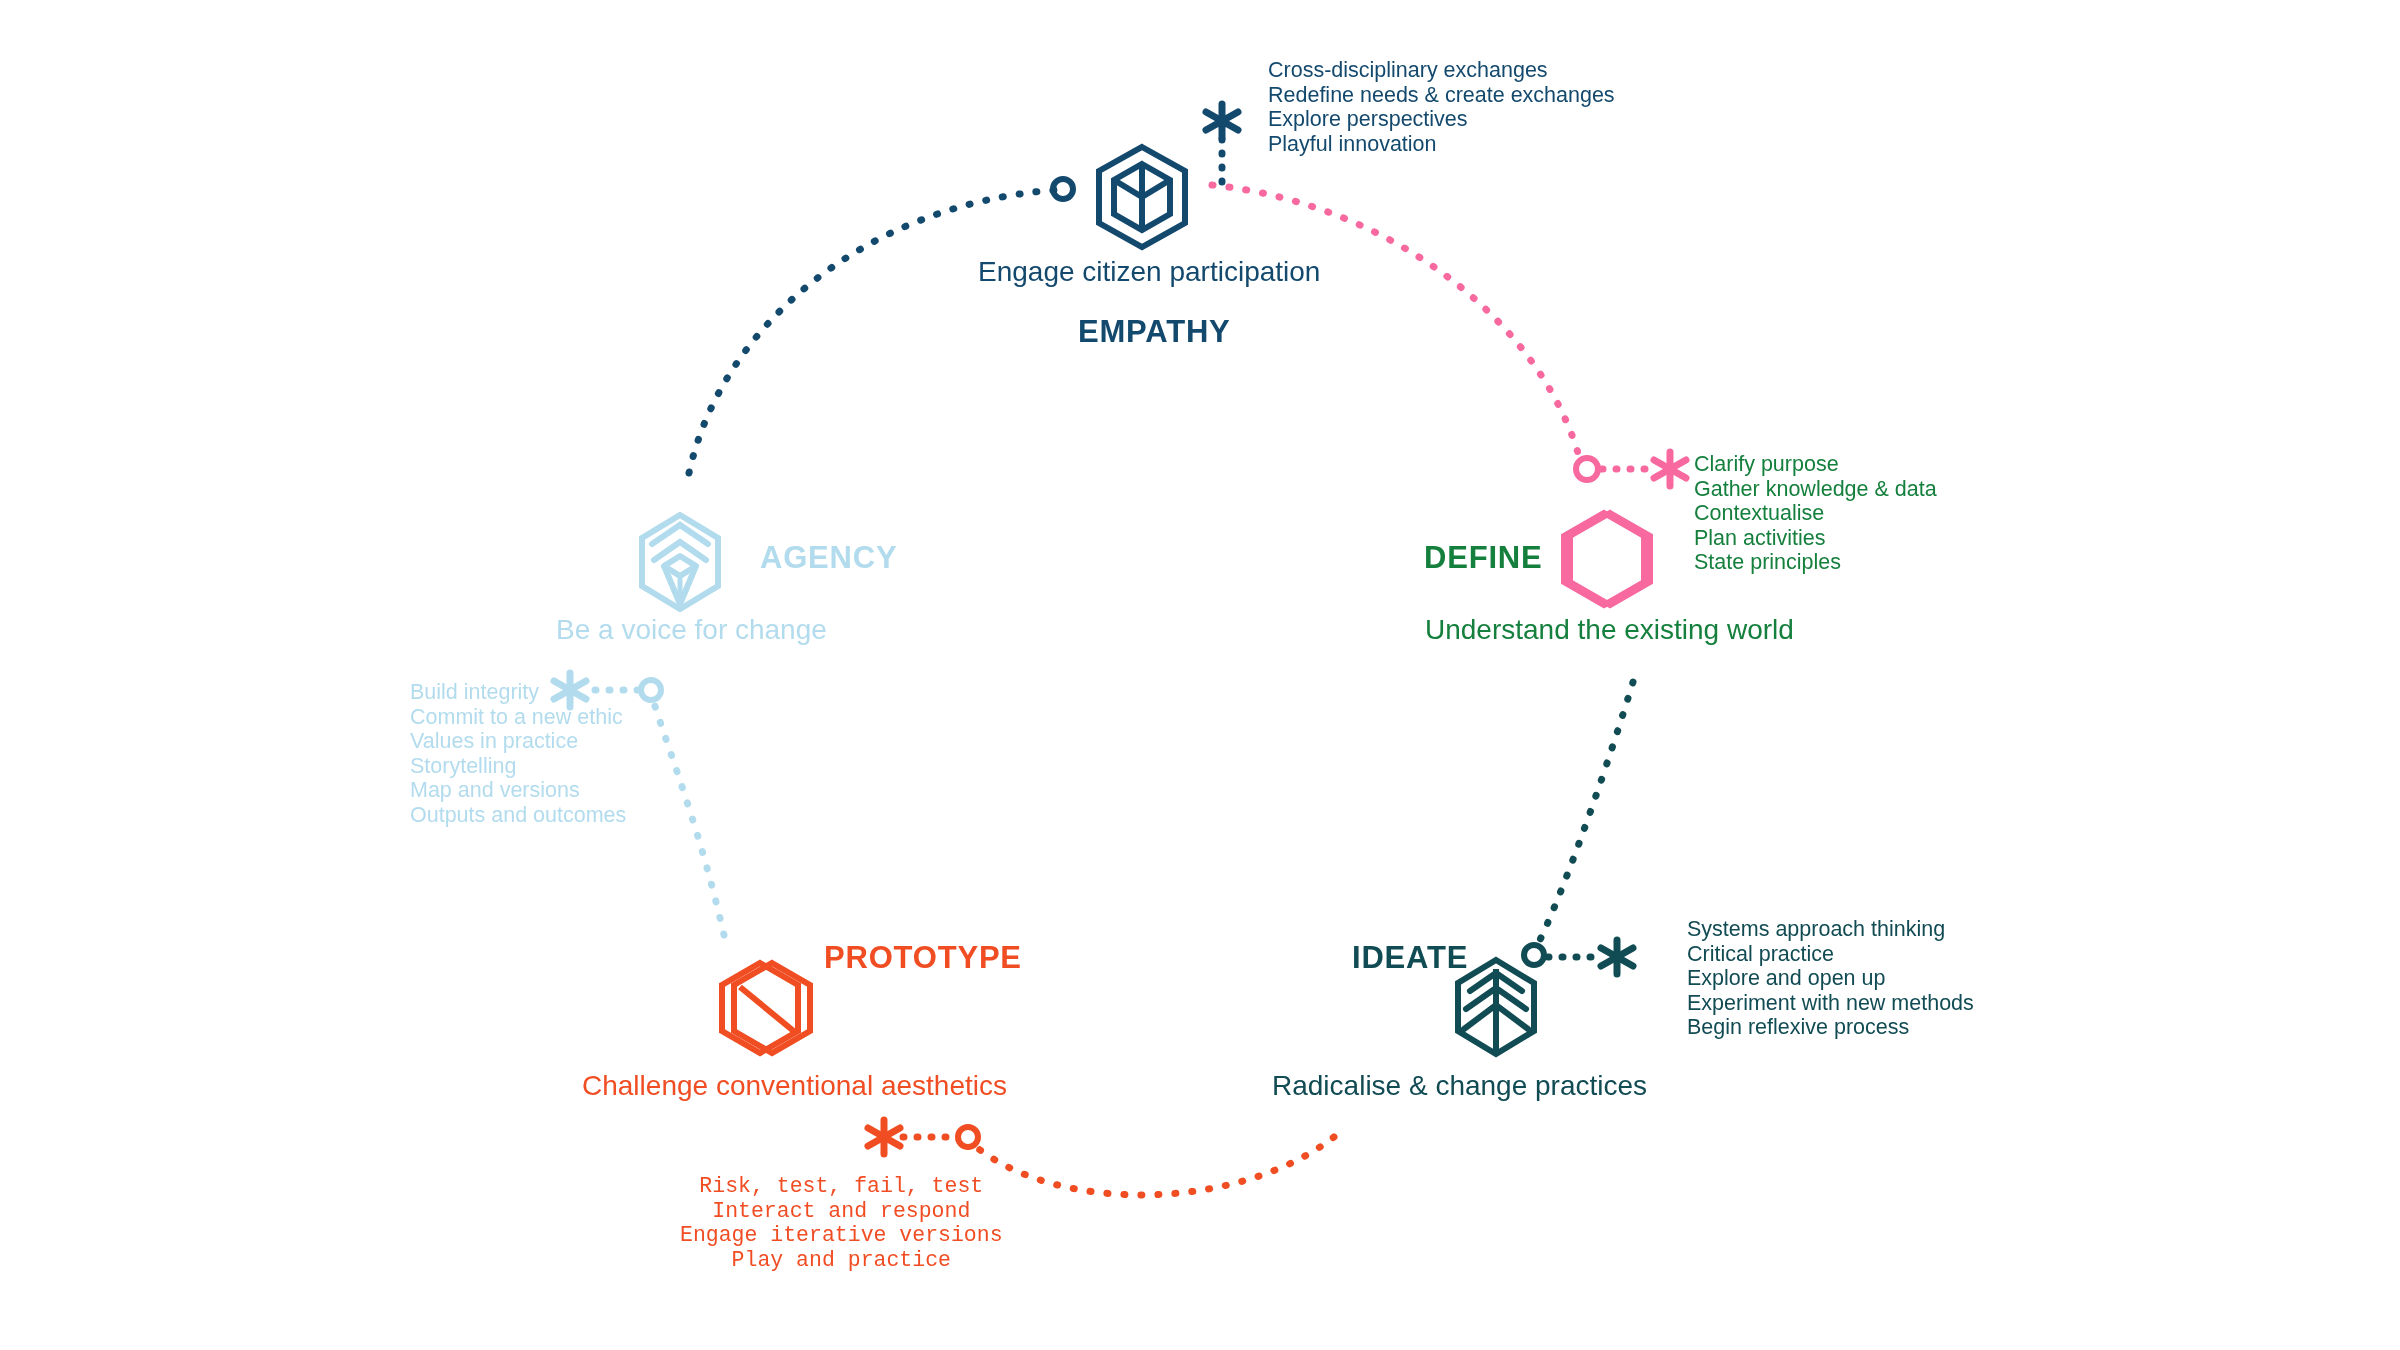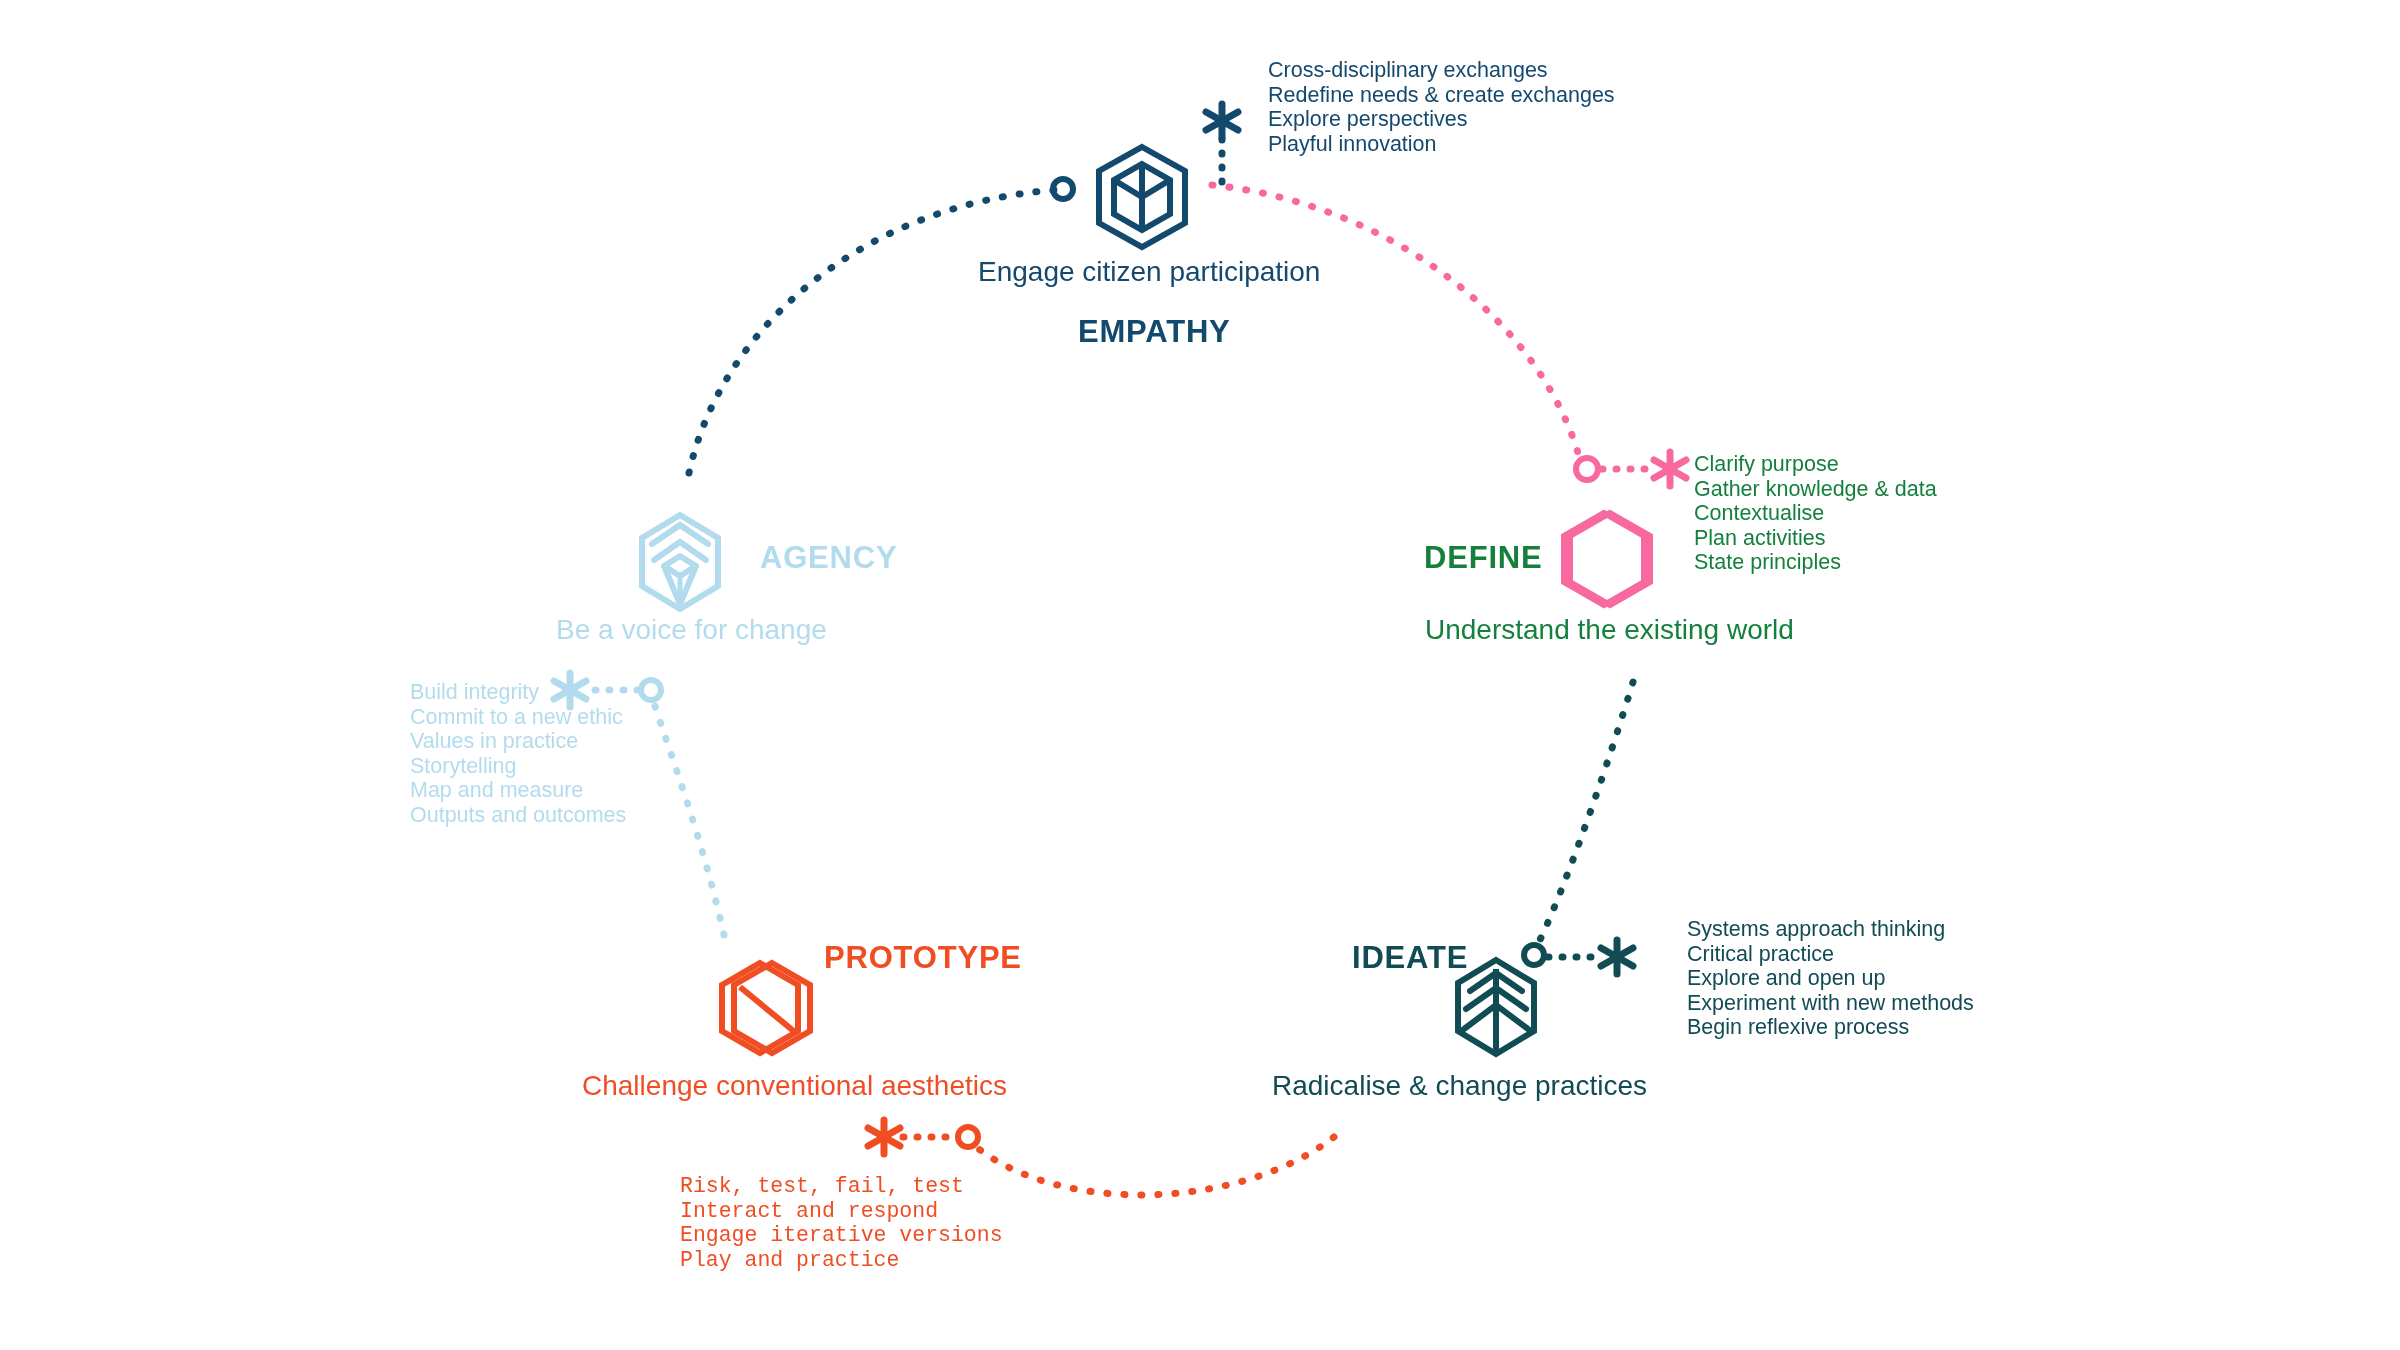--- a/index.html
+++ b/index.html
@@ -22,21 +22,21 @@
     position:absolute;font-size:21.5px;line-height:24.6px;white-space:nowrap;
   }
   .bullets div{white-space:nowrap;}
 
   .icon{position:absolute;}
 
   
   .c-navy{color:#14496e;}
   .c-pink{color:#15803d;}
   .c-teal{color:#114b53;}
-  .c-orange{color:#f04d23;}
+  .c-orange{color:#f04d23;text-align:center;}
   .c-lblue{color:#b2dcee;}
 </style>
 </head>
 <body>
 
 <div id="canvas">
 
   <svg id="arcs" viewBox="0 0 2400 1350">
 
     <path d="M 689 473 C 720 330 860 205 1055 190" fill="none" stroke="#14496e" stroke-width="7" stroke-linecap="round" stroke-dasharray="1 16"></path>
@@ -160,17 +160,17 @@
     <polyline points="34,56 50,94 66,56" fill="none" stroke="#b2dcee" stroke-width="6" stroke-linejoin="round"></polyline>
     <line x1="50" y1="66" x2="50" y2="94" stroke="#b2dcee" stroke-width="5"></line>
   </svg>
   <div class="stage-title c-lblue" style="left:760px;top:540px;">AGENCY</div>
   <div class="stage-sub c-lblue" style="left:556px;top:614px;">Be a voice for change</div>
   <div class="bullets c-lblue" style="left:410px;top:680px;">
     <div>Build integrity</div>
     <div>Commit to a new ethic</div>
     <div>Values in practice</div>
     <div>Storytelling</div>
-    <div>Map and measure</div>
+    <div>Map and versions</div>
     <div>Outputs and outcomes</div>
   </div>
 
 </div>
 
 </body></html>

